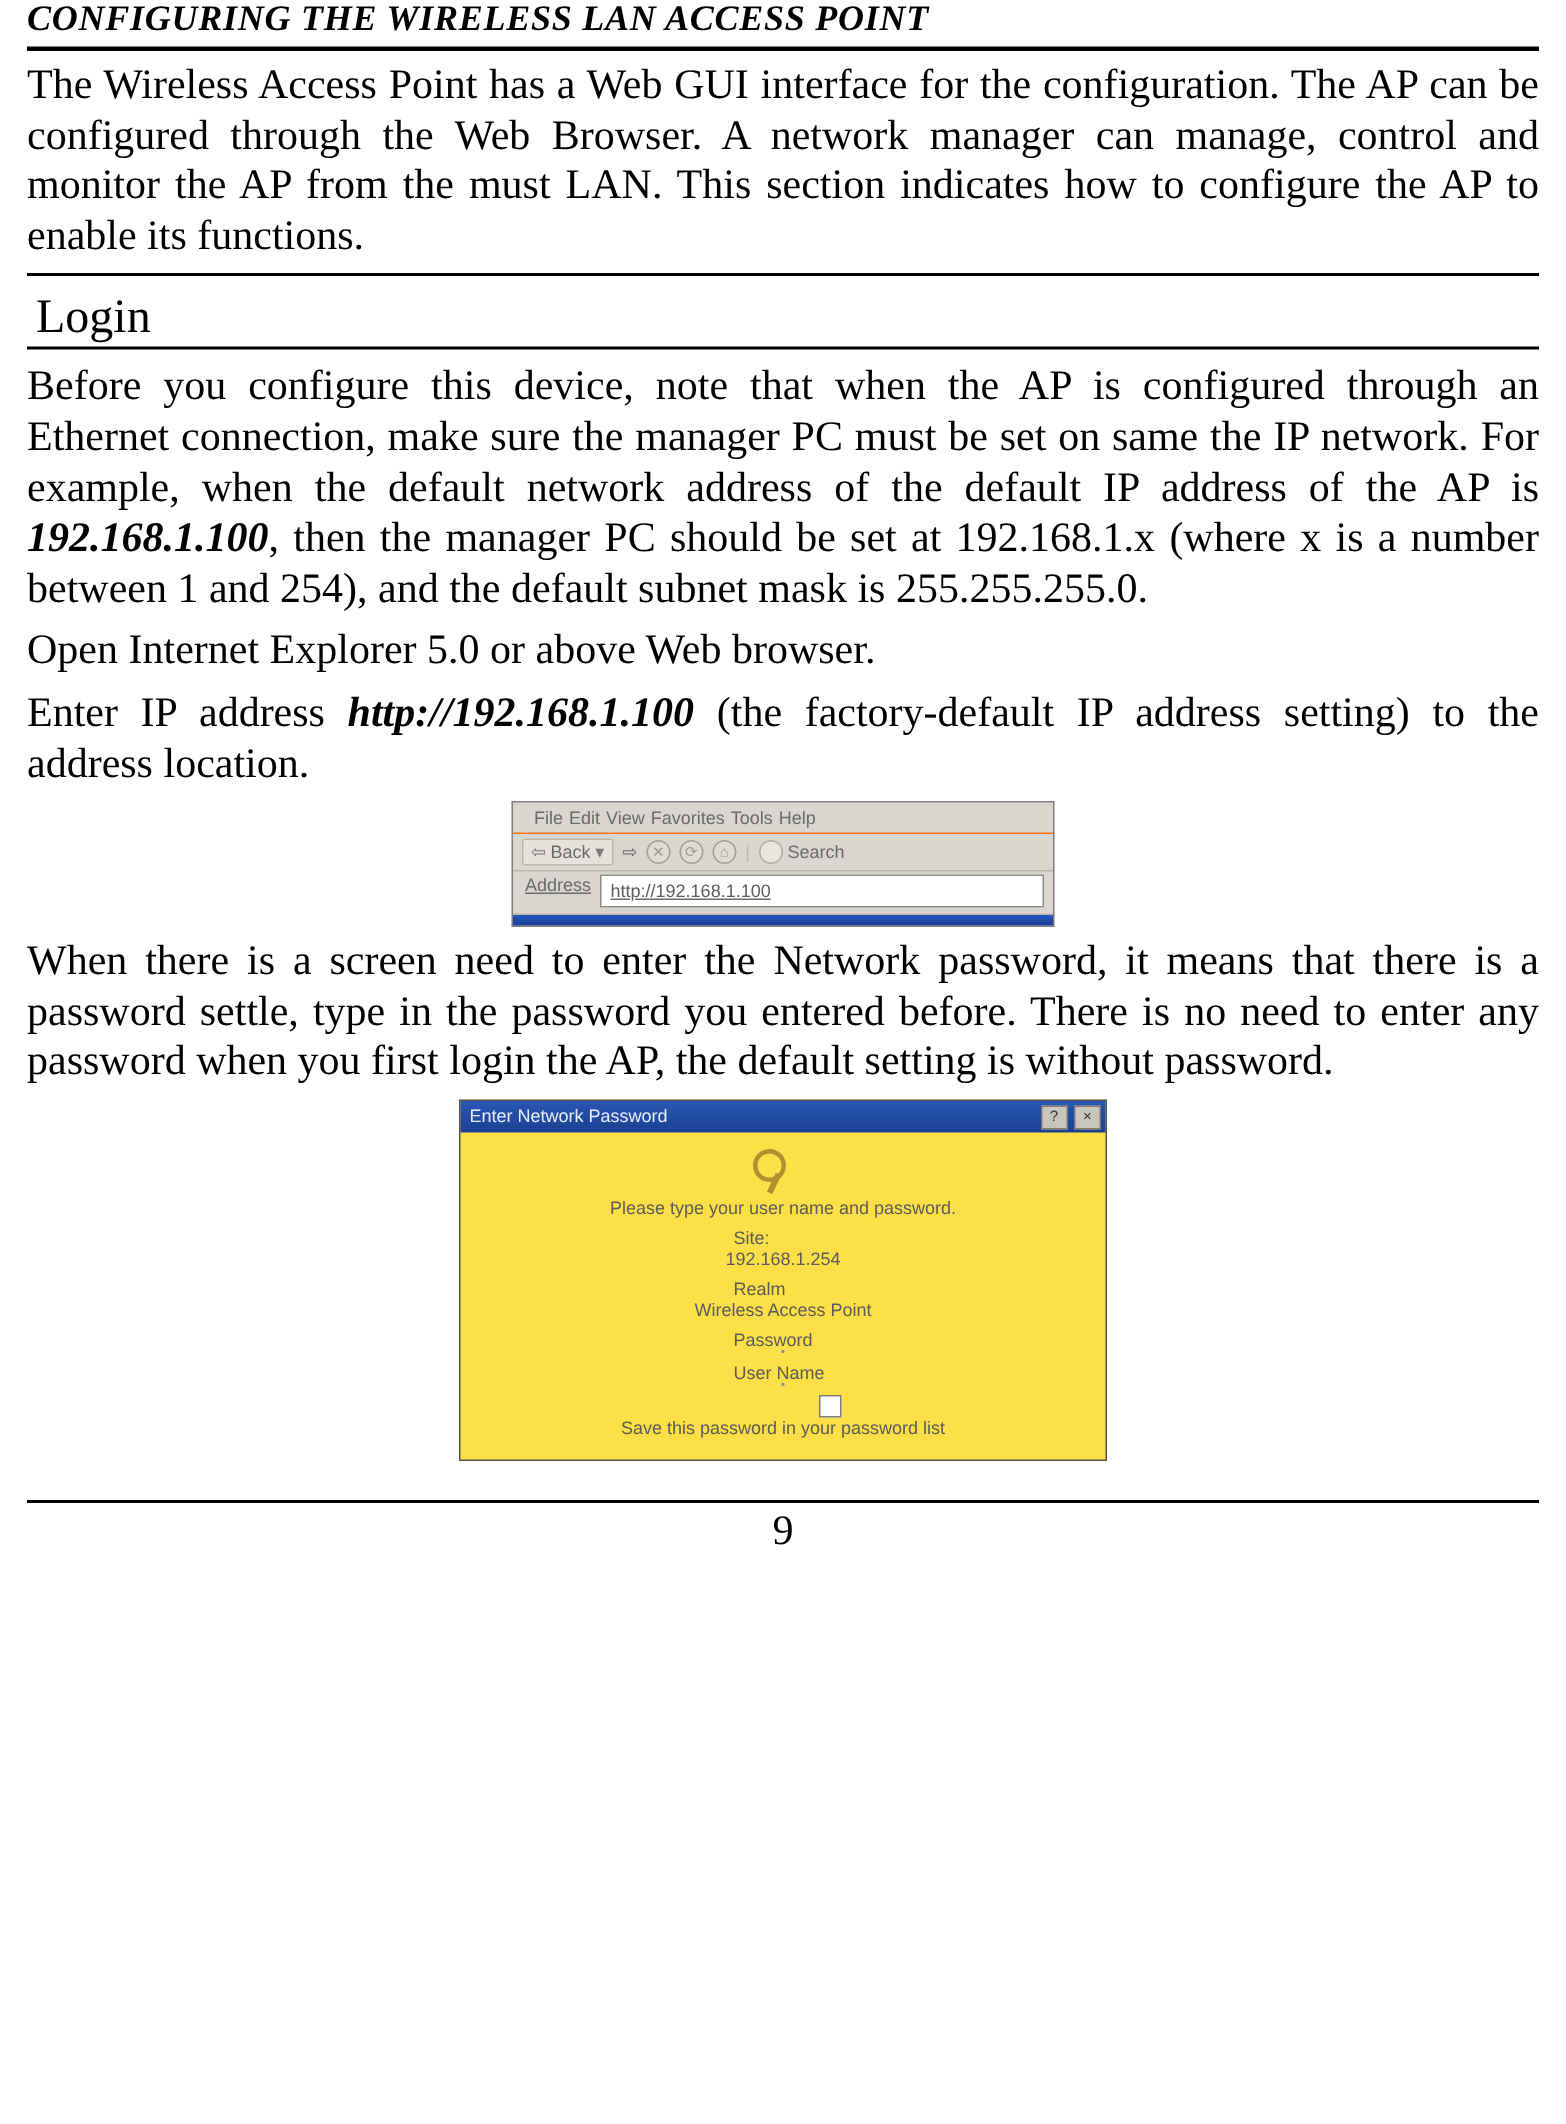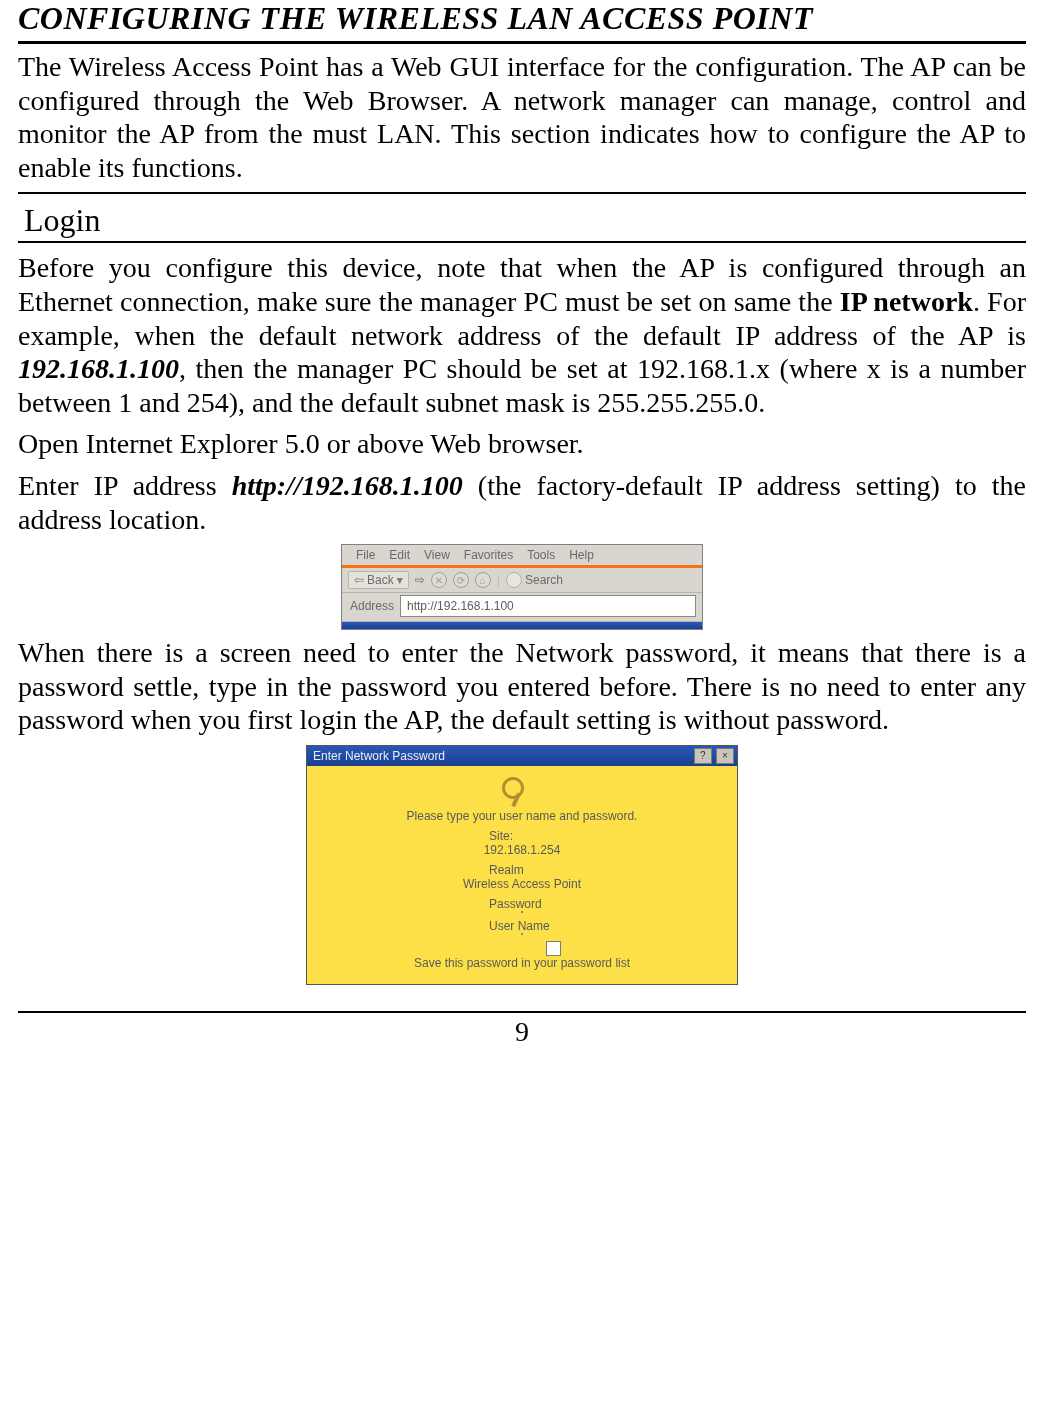--- a/index.html
+++ b/index.html
@@ -23,60 +23,60 @@
     border: none;
     border-top: 2px solid #000;
     margin: 0 0 8px 0;
   }
   .hr-bottom {
     border: none;
     border-top: 2px solid #000;
     margin: 26px 0 2px 0;
   }
   .h1 {
-    font-size: 32px;
+    font-size: 24px;
     font-style: italic;
     font-weight: bold;
     margin: 0 0 4px 0;
     letter-spacing: 0.5px;
   }
   .h2 {
     font-size: 32px;
     margin: 6px 0 2px 6px;
   }
   p {
     margin: 4px 0 8px 0;
     line-height: 1.2;
   }
   .just {
     text-align: justify;
   }
-  .b { font-weight: bold; }
+  .b { font-weight: normal; }
   .bi { font-weight: bold; font-style: italic; }
   .figures {
     display: flex;
     justify-content: center;
     margin: 2px 0 6px 0;
   }
 
   
   .ie-shot {
     border: 1px solid #808080;
     width: 360px;
     font-family: Tahoma, Arial, sans-serif;
     font-size: 12px;
     background: #d9d6cf;
     color: #6a6a6a;
     user-select: none;
   }
   .ie-menu {
     display: flex;
-    gap: 14px;
+    gap: 4px;
     padding: 3px 20px 3px 14px;
-    border-bottom: 3px solid #f97316;
+    border-bottom: 1px solid #f97316;
   }
   .ie-tb {
     display: flex;
     align-items: center;
     gap: 6px;
     padding: 3px 6px;
     border-bottom: 1px solid #b8b5af;
   }
   .ie-btn-back {
     display: inline-flex;
@@ -111,24 +111,24 @@
   .ie-search .glass {
     width: 14px;
     height: 14px;
     border: 1px solid #b0aea7;
     border-radius: 50%;
     position: relative;
     background: #e8e6df;
   }
   .ie-addr-row {
     display: flex;
-    align-items: center;
     gap: 6px;
     padding: 2px 6px 4px 8px;
     border-bottom: 1px solid #b8b5af;
+    text-decoration: underline;
   }
   .ie-addr-box {
     flex: 1;
     background: #fff;
     border: 1px solid #8c8a84;
     padding: 2px 6px;
     color: #5c5c5c;
     font-size: 12px;
     height: 16px;
     line-height: 16px;

